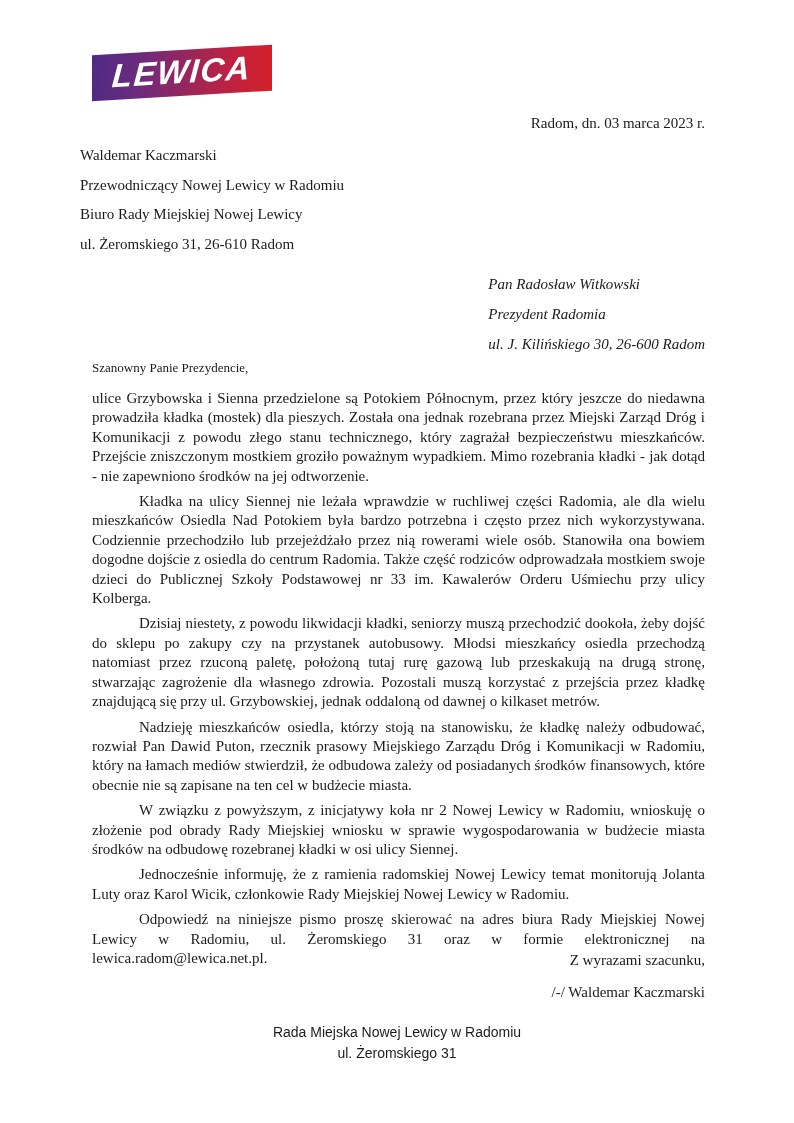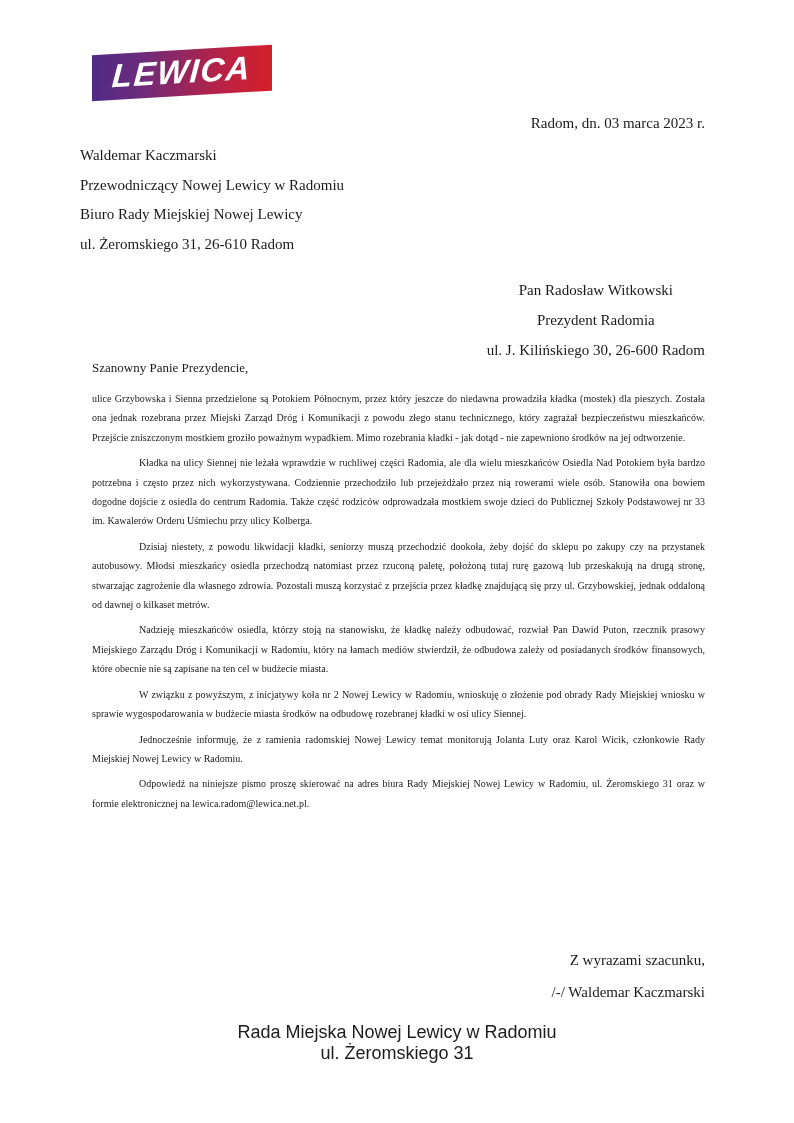--- a/index.html
+++ b/index.html
@@ -50,40 +50,41 @@
   .sender {
     position: absolute;
     left: 80px;
     top: 141px;
     font-size: 15px;
   }
   .sender div { line-height: 29.6px; }
   .recipient {
     position: absolute;
     right: 89px;
-    top: 275px;
+    top: 269px;
     font-size: 15px;
-    text-align: center;
+    text-align: left;
+    font-style: italic;
   }
   .recipient div { line-height: 30px; }
 
   
   .body-block {
     position: absolute;
     left: 92px;
     top: 358px;
     width: 613px;
   }
   .salutation {
     font-size: 13px;
     margin: 0 0 11px 0;
     line-height: 20px;
   }
   .body-block p {
-    font-size: 10px;
+    font-size: 15px;
     line-height: 19.4px;
     text-align: justify;
     margin: 0 0 6px 0;
   }
   .body-block p.indent { text-indent: 47px; }
 
   
   .closing {
     position: absolute;
     right: 89px;
@@ -95,21 +96,21 @@
   .closing .signature { line-height: 20px; margin-top: 12px; }
 
   
   .footer {
     position: absolute;
     left: 0;
     top: 1022px;
     width: 100%;
     text-align: center;
     font-family: "Liberation Sans", sans-serif;
-    font-size: 18px;
+    font-size: 14px;
     color: #1c1c1c;
   }
   .footer div { line-height: 21px; }
 </style>
 </head>
 <body>
 
 <div class="page">
 
   <div class="logo">

